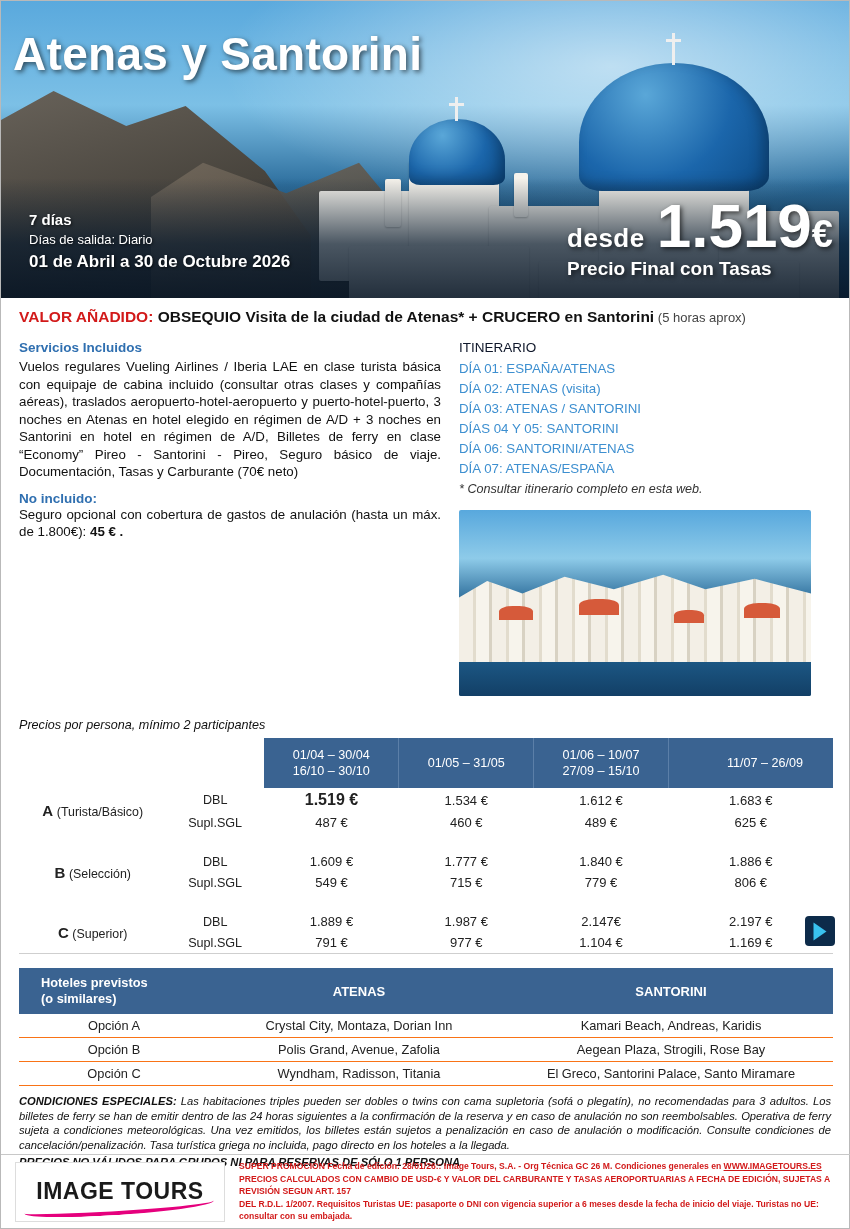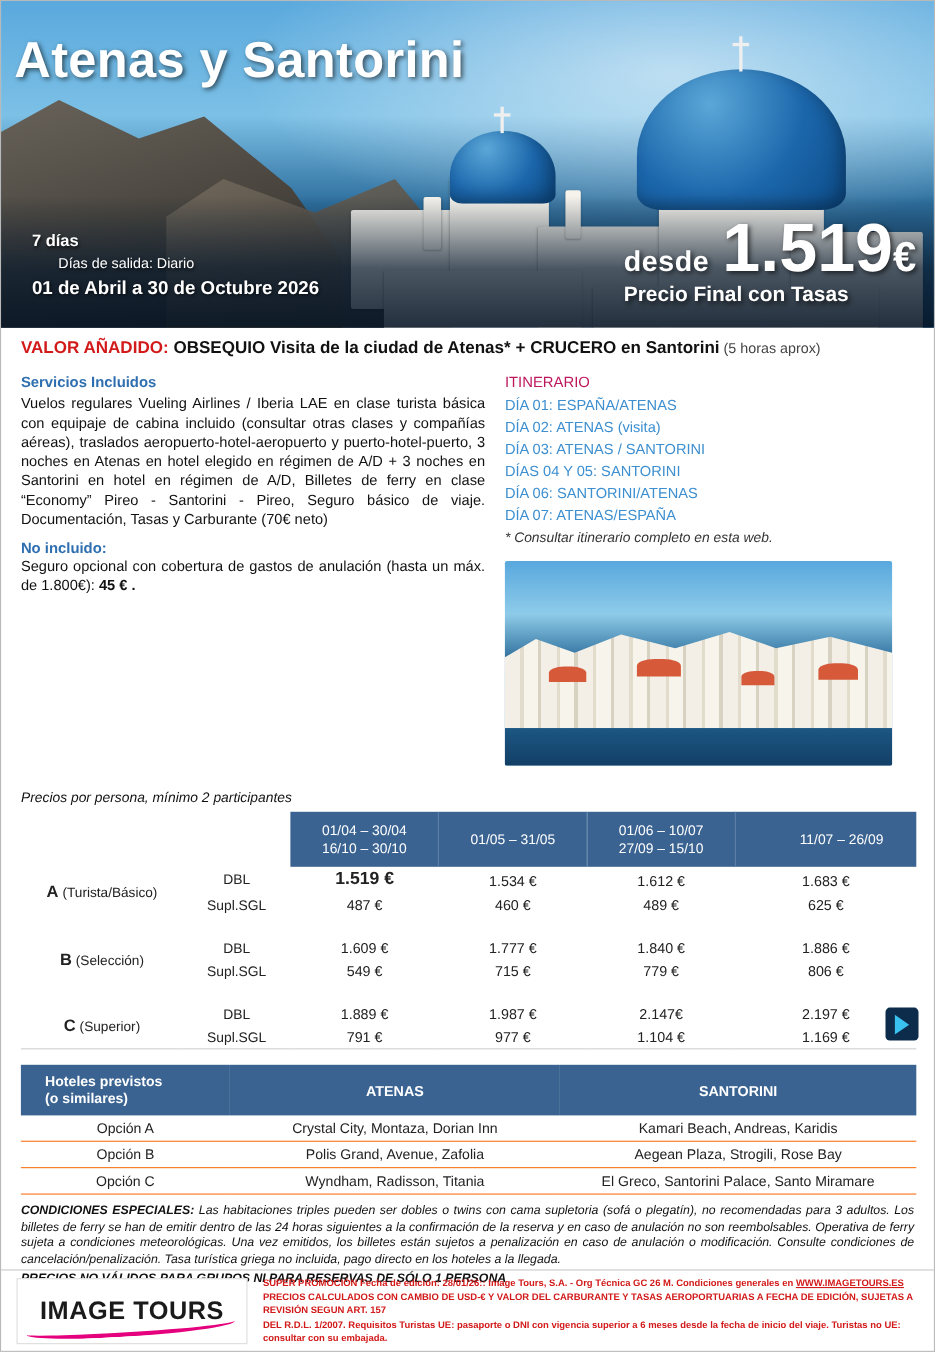--- a/index.html
+++ b/index.html
@@ -66,21 +66,21 @@
     position:absolute; left:12px; top:26px;
     font-size:46px; font-weight:bold; color:#fff;
     text-shadow: 2px 2px 5px rgba(0,0,0,.6);
     letter-spacing:.3px;
   }
   .hero-left {
     position:absolute; left:28px; bottom:26px; color:#fff;
     text-shadow: 1px 1px 3px rgba(0,0,0,.7);
   }
   .hero-days { font-size:15px; font-weight:bold; margin-bottom:4px; }
-  .hero-sal { font-size:13px; margin-bottom:5px;margin-left:24px; }
+  .hero-sal { font-size:13px; margin-bottom:5px; }
   .hero-dates { font-size:17px; font-weight:bold; }
   .price-block {
     position:absolute; right:16px; bottom:18px; color:#fff; text-align:left;
     text-shadow: 2px 2px 5px rgba(0,0,0,.65);
   }
   .price-line { display:flex; align-items:baseline; justify-content:flex-end; }
   .desde { font-size:26px; font-weight:bold; margin-right:12px; letter-spacing:.5px; }
   .price { font-size:62px; font-weight:bold; line-height:.95; }
   .price-eur { font-size:38px; font-weight:bold; }
   .price-sub { font-size:19px; font-weight:bold; margin-top:2px; }
@@ -99,21 +99,21 @@
   .cols { display:flex; padding:4px 18px 0 18px; }
   .col-left { width:440px; padding-right:18px; }
   .col-right { width:370px; }
   h3.sect { color:#2f6fb0; font-size:13.5px; margin:4px 0 3px 0; }
   .para {
     font-size:13.3px; line-height:1.32; color:#111; text-align:justify;
   }
   .para b { font-weight:bold; }
   .noinc-title { color:#2f6fb0; font-size:13.5px; font-weight:bold; margin-top:10px; }
 
-  .itin-title { font-size:13.5px; color:#be185d; margin:4px 0 4px 0; }
+  .itin-title { font-size:13.5px; color:#0f172a; margin:4px 0 4px 0; }
   .itin-item { font-size:13.3px; color:#3d8fd0; line-height:1.5; }
   .itin-note { font-size:12.6px; color:#333; font-style:italic; margin-top:3px; }
 
   .photo {
     margin-top:14px; width:352px; height:186px; border-radius:2px;
     position:relative; overflow:hidden;
     background: linear-gradient(180deg,#58a8dd 0%, #8ecbe9 26%, #2f6f9c 48%, #17537f 100%);
   }
   .photo .sea2 { position:absolute; left:0; bottom:0; width:100%; height:46%; background:linear-gradient(180deg,#2b7bb0,#123f66); }
   .photo .town { position:absolute; left:0; top:26%; width:100%; height:56%;

